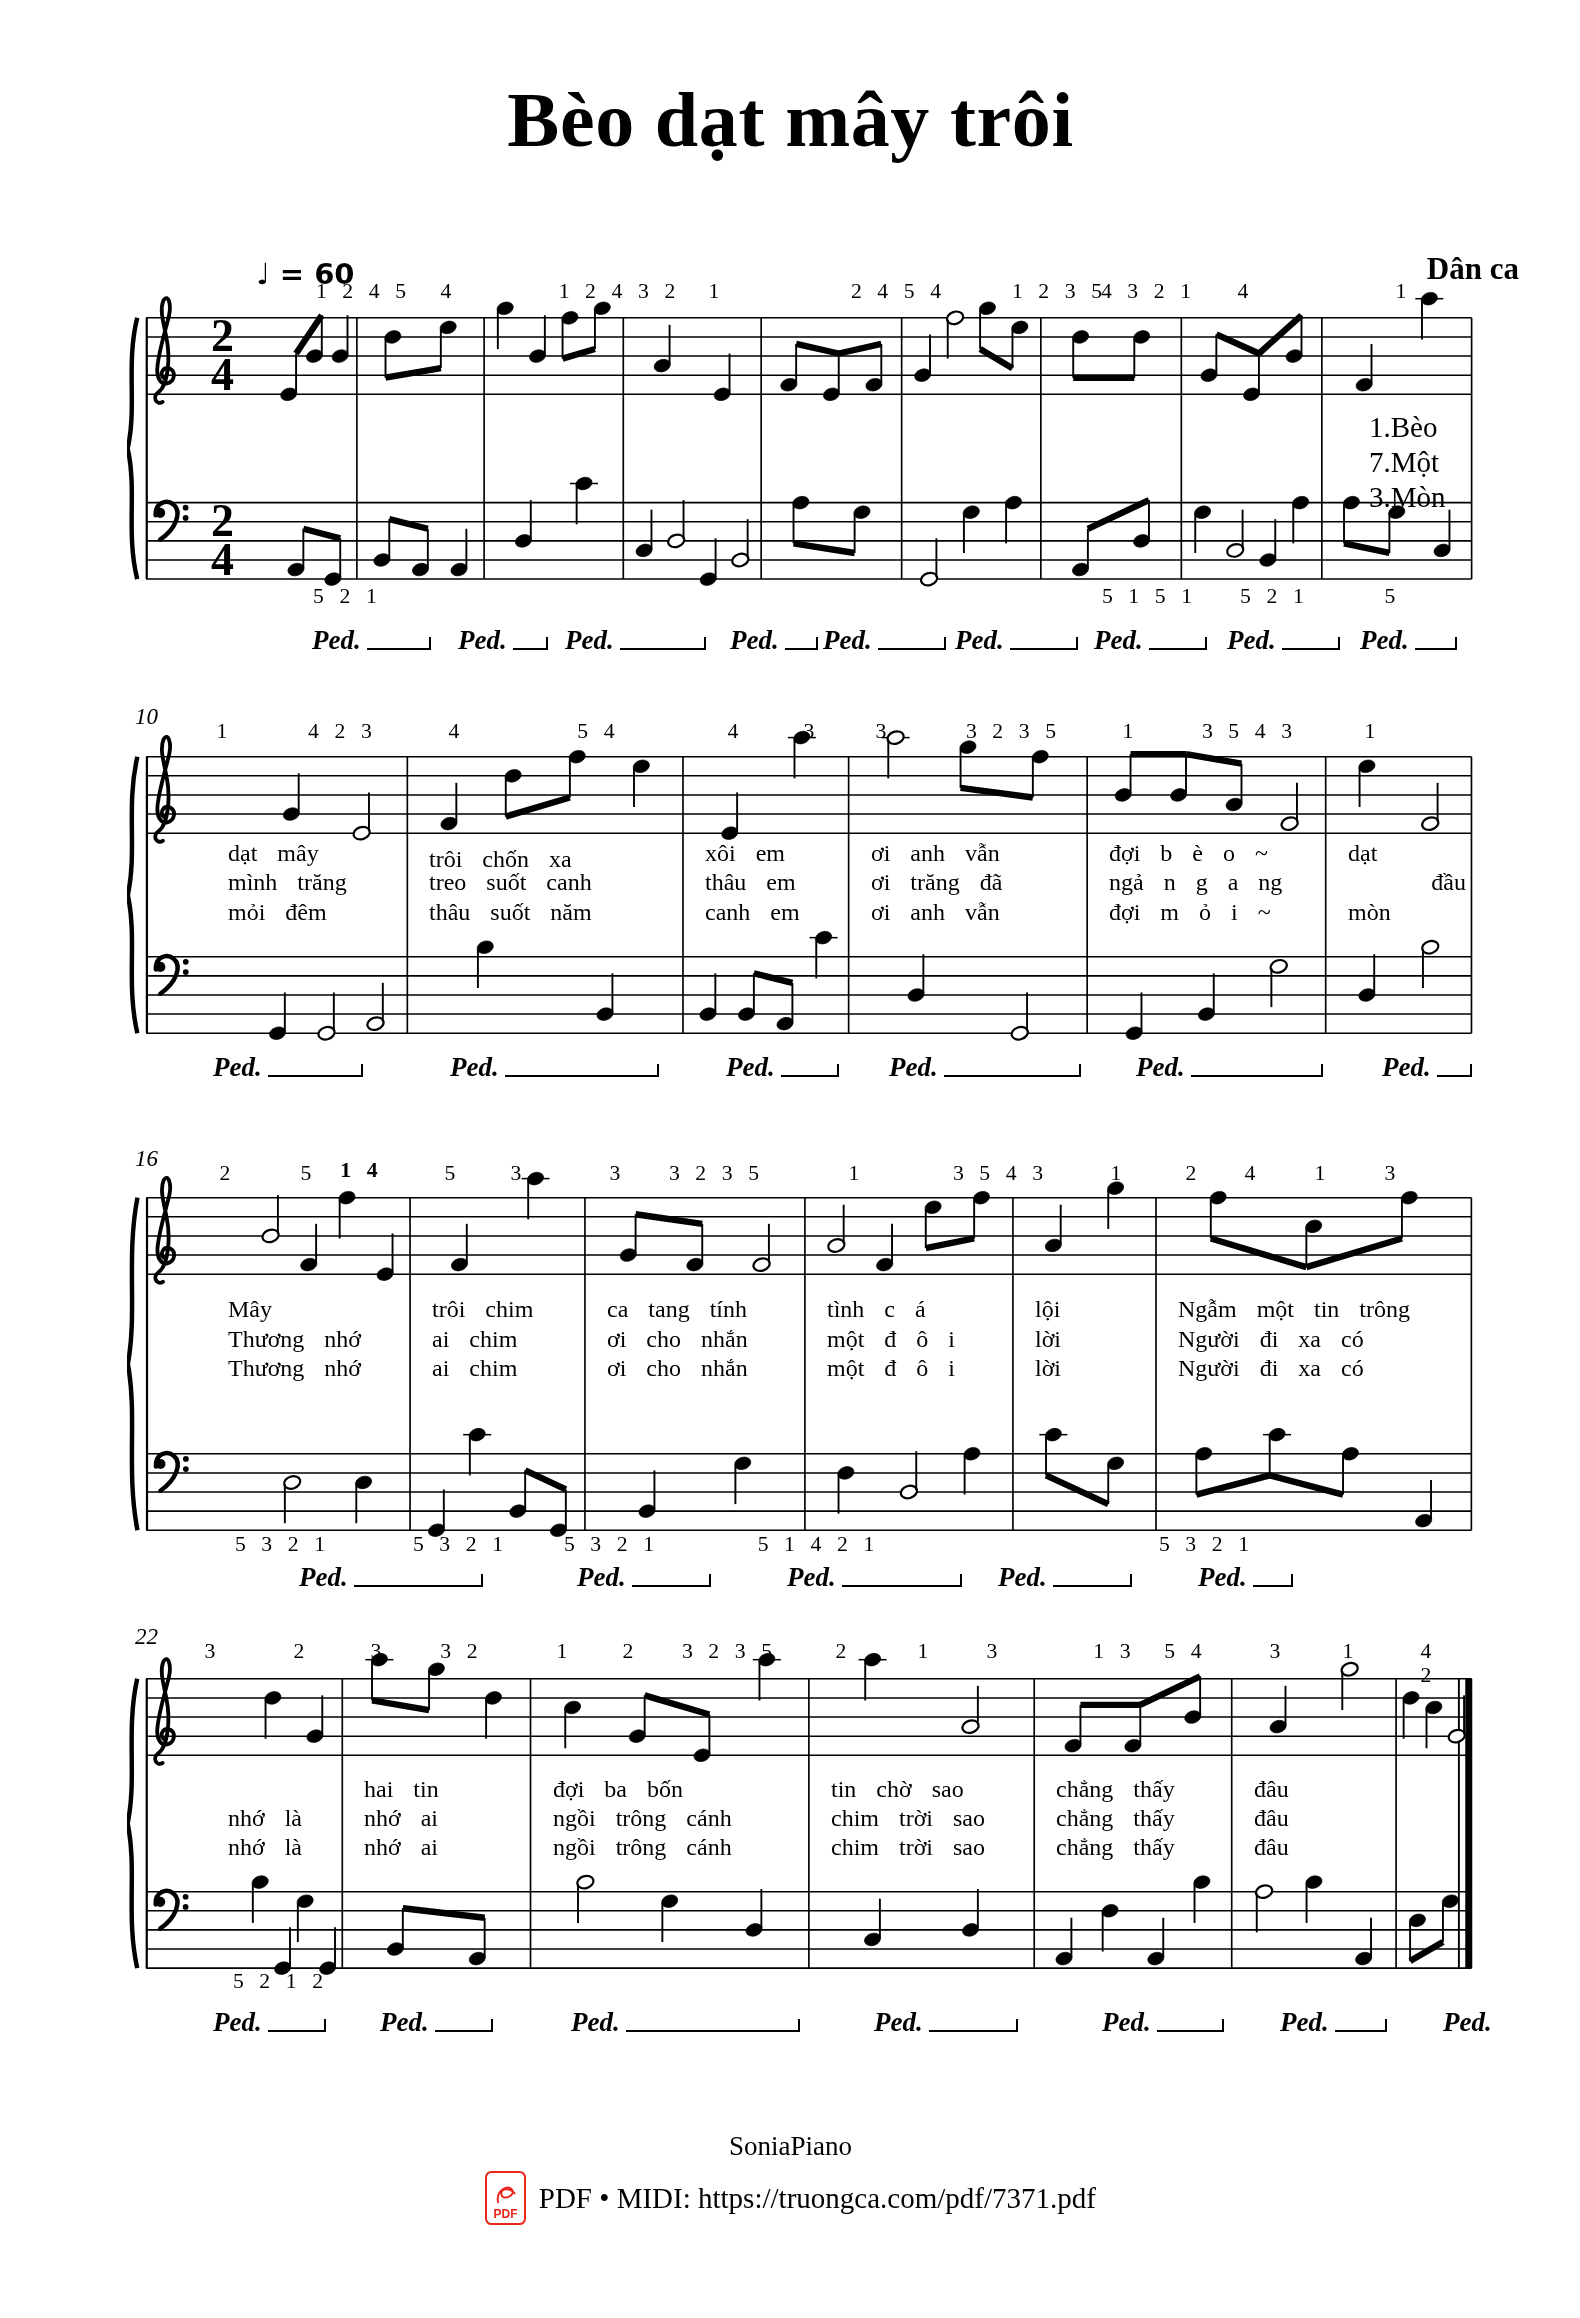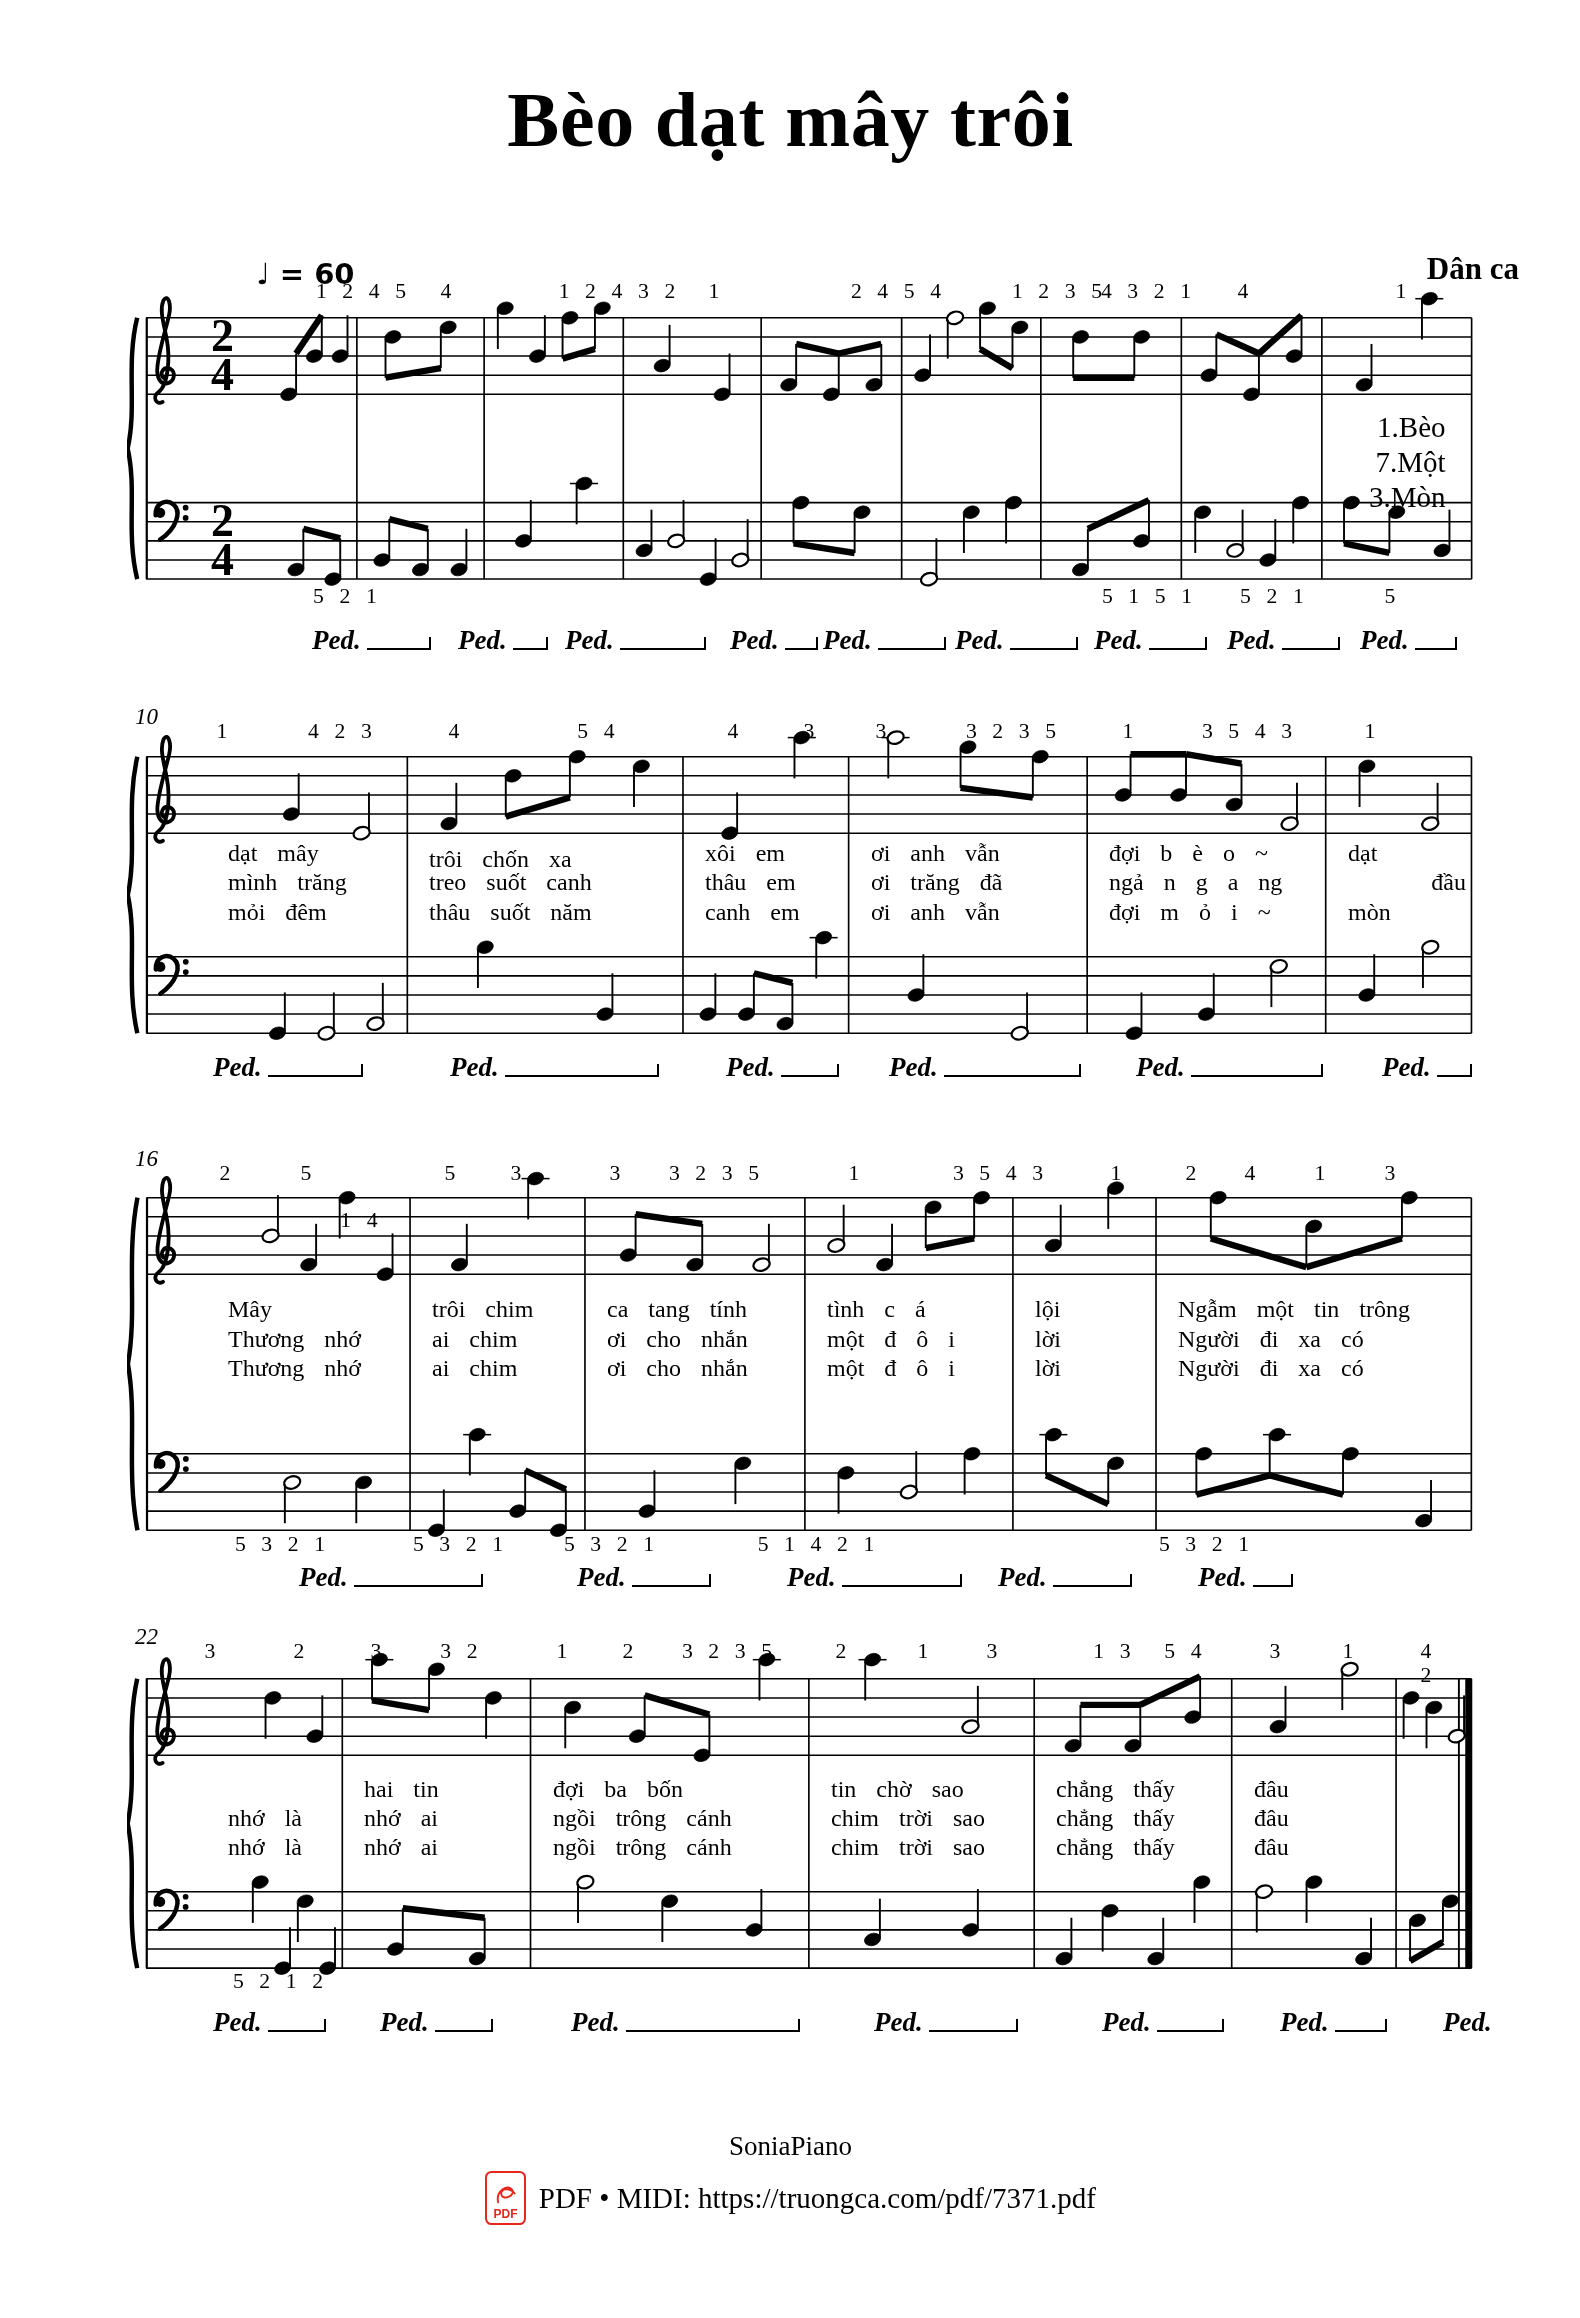--- a/index.html
+++ b/index.html
@@ -208,21 +208,21 @@
       <div class="fing" style="left: 714px; top: 279px;">1</div>
       <div class="fing" style="left: 876px; top: 279px; margin-left: 20px;">2 4 5 4</div>
       <div class="fing" style="left: 1057px; top: 279px;">1 2 3 5</div>
       <div class="fing" style="left: 1146px; top: 279px;">4 3 2 1</div>
       <div class="fing" style="left: 1243px; top: 279px;">4</div>
       <div class="fing" style="left: 1401px; top: 279px;">1</div>
       <div class="fing" style="left: 345px; top: 584px;">5 2 1</div>
       <div class="fing" style="left: 1147px; top: 584px;">5 1 5 1</div>
       <div class="fing" style="left: 1272px; top: 584px;">5 2 1</div>
       <div class="fing" style="left: 1390px; top: 584px;">5</div>
-      <div class="verse" style="left: 1369px; top: 410px; text-align: right;">
+      <div class="verse" style="left: 1369px; top: 410px;">
         <div>1.Bèo</div>
         <div>7.Một</div>
         <div>3.Mòn</div>
       </div>
       <div class="ped" style="left: 312px; top: 622px;">
         <span class="pedlbl">Ped.</span>
         <div class="pedline" style="width: 62px;"></div>
       </div>
       <div class="ped" style="left: 458px; top: 622px;">
         <span class="pedlbl">Ped.</span>
@@ -536,21 +536,21 @@
           <ellipse cx="1920.0427906976747" cy="502" rx="13" ry="9.5" transform="rotate(-18 1920.0427906976747 502)" fill="#000" stroke="#000" stroke-width="1"></ellipse>
           <line x1="1908.5427906976747" y1="505" x2="1908.5427906976747" y2="566" stroke="#000" stroke-width="3"></line>
           <line x1="1793.4172093023255" y1="536" x2="1908.5427906976747" y2="566" stroke="#000" stroke-width="10"></line>
           <ellipse cx="2035.1683720930237" cy="607" rx="13" ry="9.5" transform="rotate(-18 2035.1683720930237 607)" fill="#000" stroke="#000" stroke-width="1"></ellipse>
           <line x1="2046.6683720930237" y1="604" x2="2046.6683720930237" y2="543" stroke="#000" stroke-width="3"></line>
         </g>
       </svg>
       <div class="mnum" style="left: 135px; top: 1146px;">16</div>
       <div class="fing" style="left: 225px; top: 1161px;">2</div>
       <div class="fing" style="left: 306px; top: 1161px;">5</div>
-      <div class="fing" style="left: 359px; top: 1208px;">1 4</div>
+      <div class="fing" style="left: 359px; top: 1158px; font-weight: bold;">1 4</div>
       <div class="fing" style="left: 450px; top: 1161px;">5</div>
       <div class="fing" style="left: 516px; top: 1161px;">3</div>
       <div class="fing" style="left: 615px; top: 1161px;">3</div>
       <div class="fing" style="left: 714px; top: 1161px;">3 2 3 5</div>
       <div class="fing" style="left: 854px; top: 1161px;">1</div>
       <div class="fing" style="left: 998px; top: 1161px;">3 5 4 3</div>
       <div class="fing" style="left: 1116px; top: 1161px;">1</div>
       <div class="fing" style="left: 1191px; top: 1161px;">2</div>
       <div class="fing" style="left: 1250px; top: 1161px;">4</div>
       <div class="fing" style="left: 1320px; top: 1161px;">1</div>

